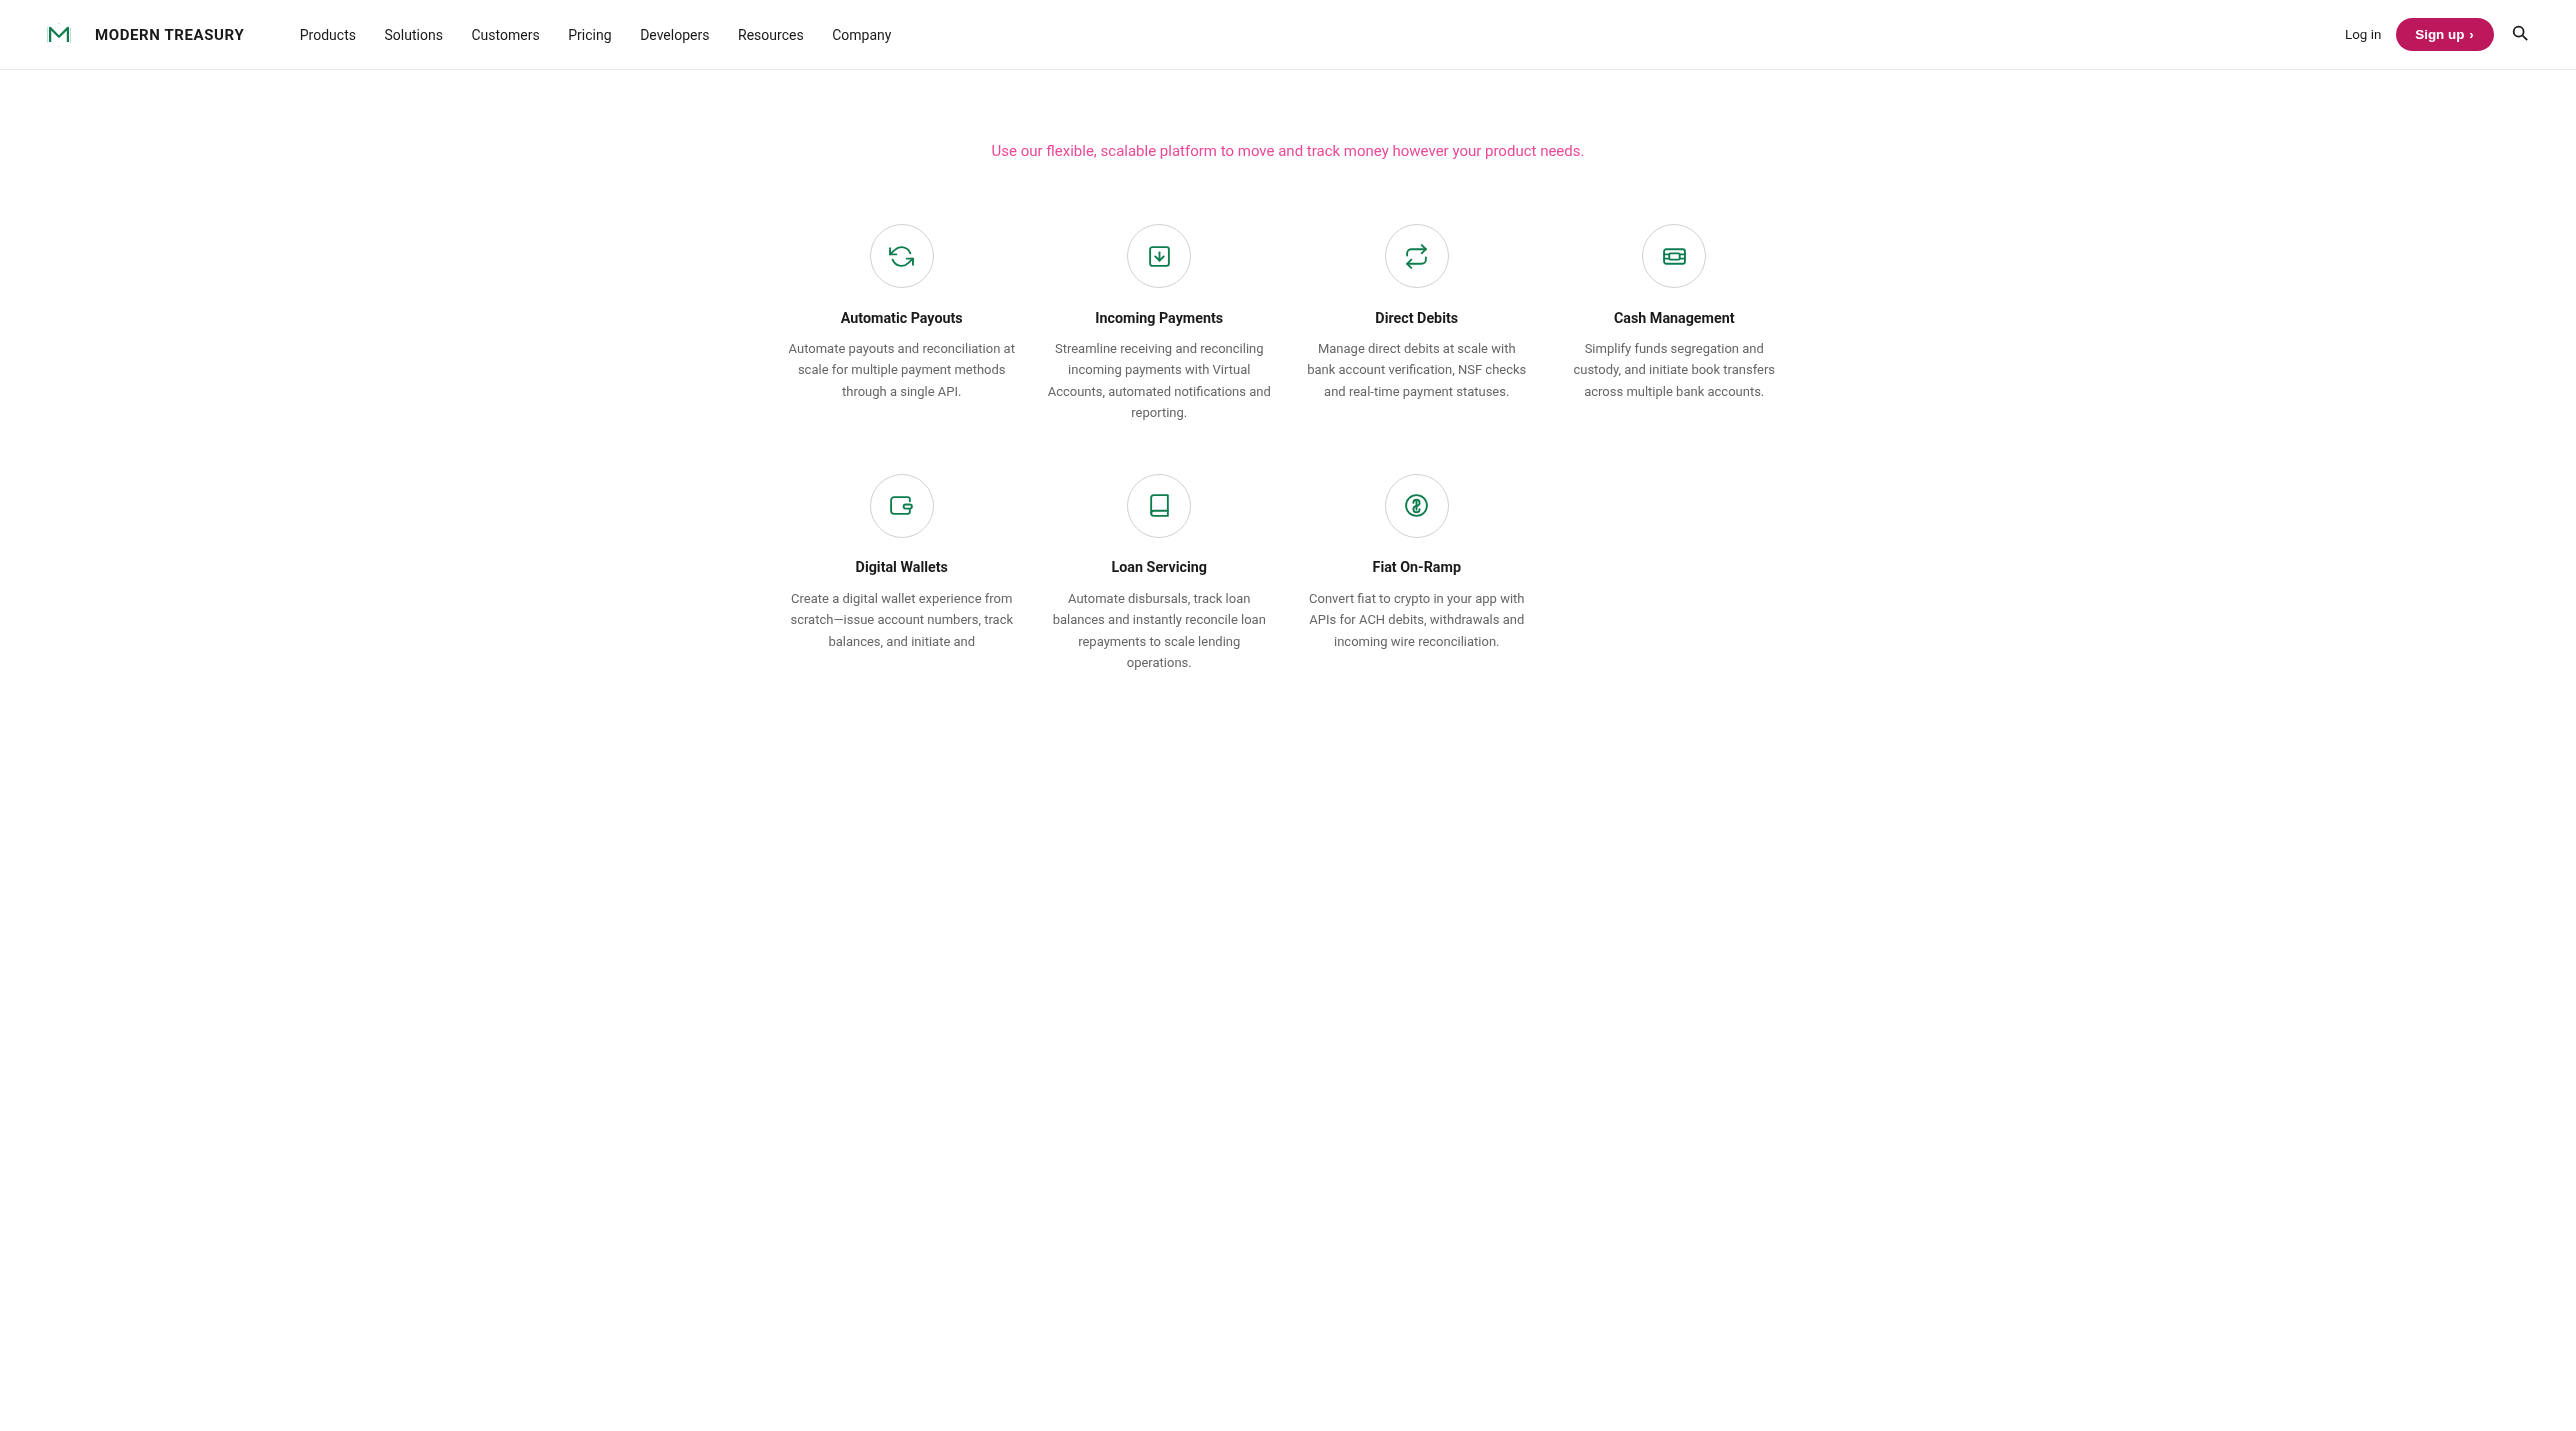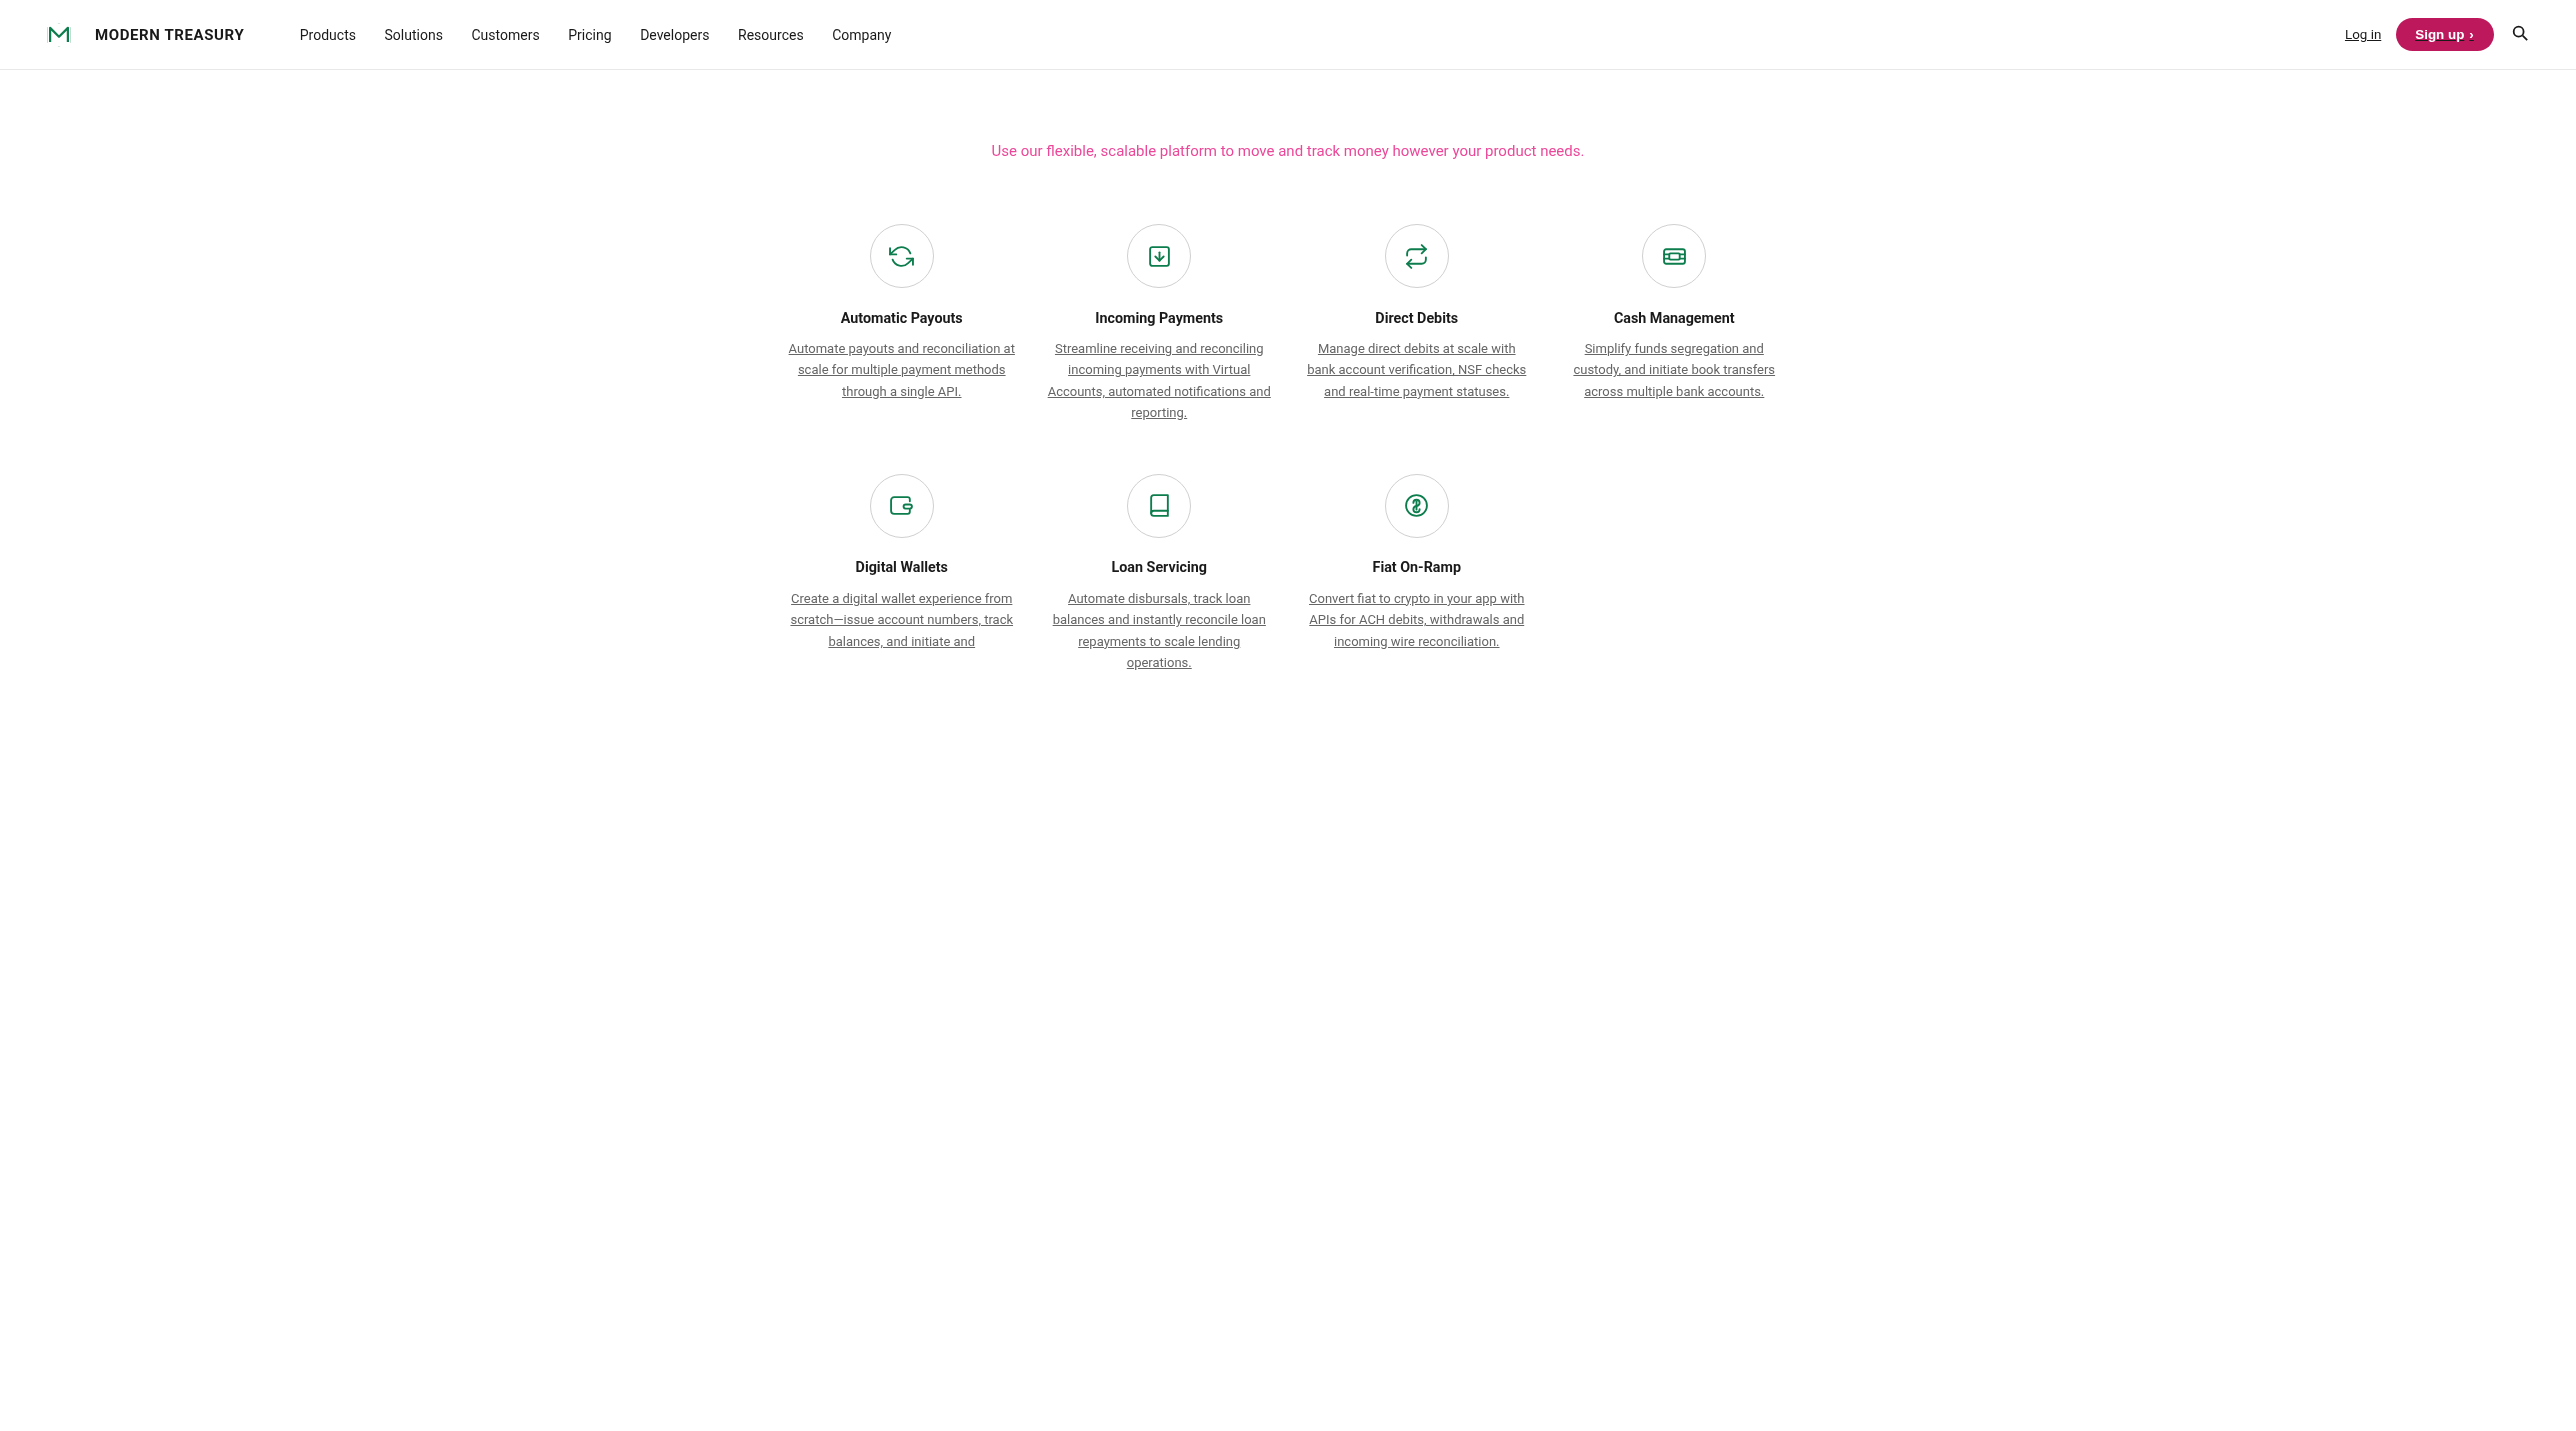--- a/index.html
+++ b/index.html
@@ -43,21 +43,20 @@
       color: #1a1a1a;
       padding: 7.2px 12.5px;
       cursor: pointer;
       border-radius: 5.4px;
       text-decoration: none;
     }
     .nav-actions {
       display: flex;
       align-items: center;
       gap: 14.3px;
-      text-decoration: underline;
     }
     .nav-login {
       font-size: 13.4px;
       color: #1a1a1a;
       cursor: pointer;
       text-decoration: none;
     }
     .nav-signup {
       display: flex;
       gap: 5px;
@@ -129,21 +128,20 @@
     .use-case-title {
       font-size: 14.3px;
       font-weight: 700;
       color: #1a1a1a;
       margin-bottom: 12.5px;
     }
     .use-case-desc {
       font-size: 13px;
       color: #666;
       line-height: 1.65;
-      text-decoration: underline;
     }
   </style>
 </head>
 <body>
 
 <nav>
   <a class="nav-logo" href="#">
     <svg class="nav-logo-icon" viewBox="0 0 36 36" fill="none" xmlns="http://www.w3.org/2000/svg">
       <rect width="36" height="36" rx="4" fill="#fff"></rect>
       <path d="M6 10 L18 6 L30 10 L30 26 L18 30 L6 26 Z" fill="none" stroke="#0d7d4d" stroke-width="2"></path>

